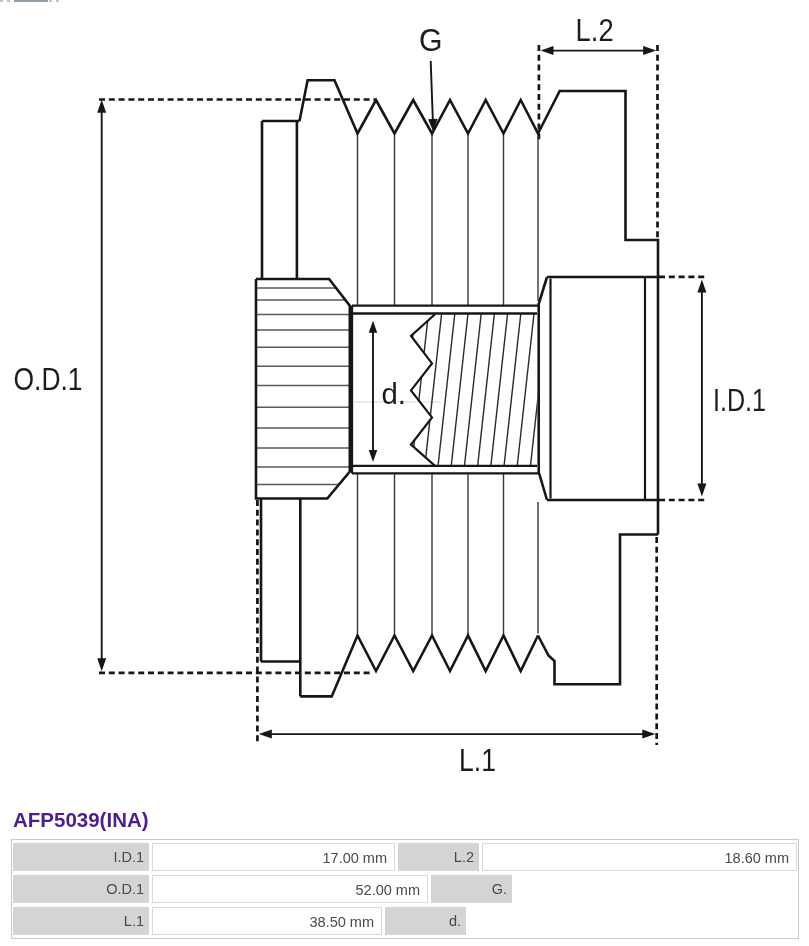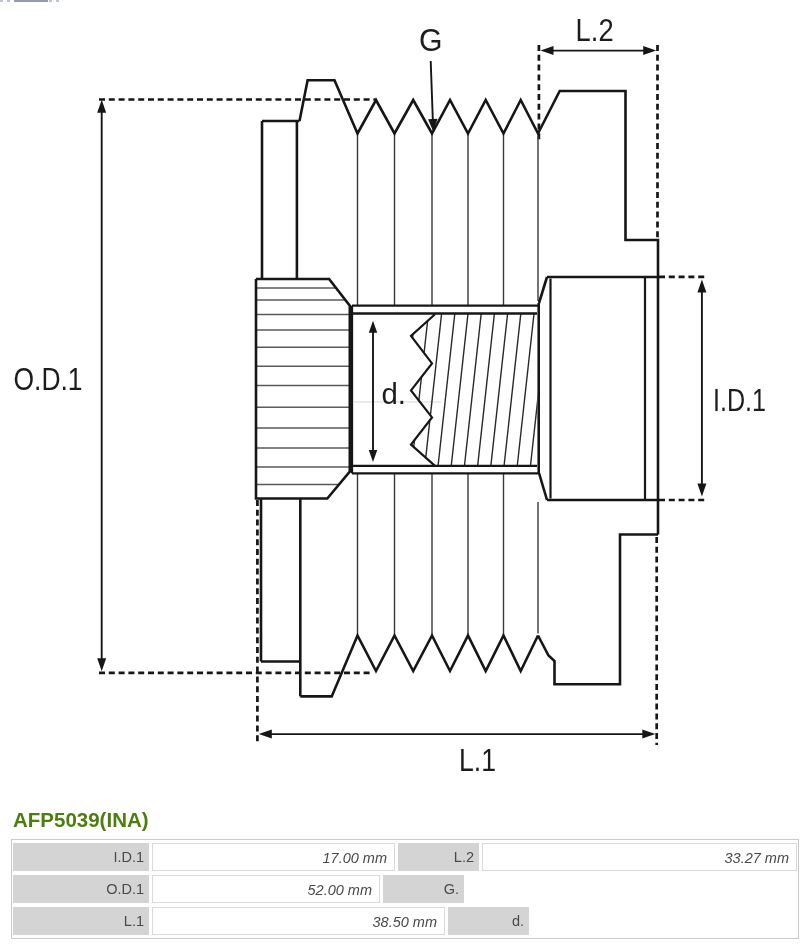--- a/index.html
+++ b/index.html
@@ -1,24 +1,24 @@
 <!DOCTYPE html>
 <html><head><meta charset="utf-8">
 <style>
 html,body{margin:0;padding:0;background:#fff;font-family:"Liberation Sans",sans-serif;}
 #wrap{position:relative;width:809px;height:946px;overflow:hidden;background:#fff;}
 #toplogo{position:absolute;left:0;top:0;width:62px;height:2px;
  background:repeating-linear-gradient(90deg,#bcc4ce 0 3.5px,#fff 3.5px 7px);}
 #toplogo b{position:absolute;left:14px;top:0;width:34px;height:2px;background:#939eab;}
-#pn{position:absolute;left:13px;top:810px;font-size:20.5px;line-height:19px;font-weight:bold;color:#4d7c0f;}
+#pn{position:absolute;left:13px;top:810px;font-size:20.5px;line-height:19px;font-weight:bold;color:#4c1d95;}
 #tbl{position:absolute;left:11px;top:839px;width:784px;border:1px solid #cbcbcb;padding:3px 1px;}
 .tr{display:flex;height:28px;margin:0 0 4px;gap:3px;} .tr:last-child{margin-bottom:0;}
 .tr>div{box-sizing:border-box;font-size:14.5px;color:#4a4a4a;line-height:28px;text-align:right;padding-right:7px;}
 .lc{background:#d4d4d4;padding-right:5px !important;}
-.vc{border:1px solid #d9d9d9;background:#fff;font-style:italic;}
+.vc{border:1px solid #d9d9d9;background:#fff;}
 </style></head>
 <body>
 <div id="wrap">
 <div id="toplogo">
       <b></b>
     </div>
 <svg width="809" height="800" viewBox="0 0 809 800" style="position:absolute;left:0;top:0">
       <line x1="99" y1="99.5" x2="375" y2="99.5" stroke="#161616" stroke-width="2.7" stroke-dasharray="6,3.8" stroke-linecap="butt"></line>
       <line x1="99" y1="672.8" x2="371" y2="672.8" stroke="#161616" stroke-width="2.7" stroke-dasharray="6,3.8" stroke-linecap="butt"></line>
       <line x1="257.4" y1="500" x2="257.4" y2="745" stroke="#161616" stroke-width="2.7" stroke-dasharray="6,3.8" stroke-linecap="butt"></line>
@@ -119,25 +119,25 @@
       <line x1="430.7" y1="61" x2="432.9" y2="122" stroke="#161616" stroke-width="1.9" stroke-linecap="butt"></line>
       <polygon points="433.2,131.5 428.0773046944479,119.14805712422235 437.57303257791034,118.86318528771848" fill="#161616"></polygon>
       <text x="419" y="50.5" font-size="31.5" fill="#1c1c1c" text-anchor="start" textLength="23.5" lengthAdjust="spacingAndGlyphs" font-family="Liberation Sans, sans-serif">G</text>
     </svg>
 <div id="pn">AFP5039(INA)</div>
 <div id="tbl">
       <div class="tr">
         <div class="lc" style="width:136px">I.D.1</div>
         <div class="vc" style="width:243px">17.00 mm</div>
         <div class="lc" style="width:81px">L.2</div>
-        <div class="vc" style="flex:1">33.27 mm</div>
+        <div class="vc" style="flex:1">18.60 mm</div>
       </div>
       <div class="tr">
         <div class="lc" style="width:136px">O.D.1</div>
-        <div class="vc" style="width:228px">52.00 mm</div>
+        <div class="vc" style="width:276px">52.00 mm</div>
         <div class="lc" style="width:81px">G.</div>
       </div>
       <div class="tr">
         <div class="lc" style="width:136px">L.1</div>
-        <div class="vc" style="width:293px">38.50 mm</div>
+        <div class="vc" style="width:230px">38.50 mm</div>
         <div class="lc" style="width:81px">d.</div>
       </div>
     </div>
 </div>
 </body></html>

